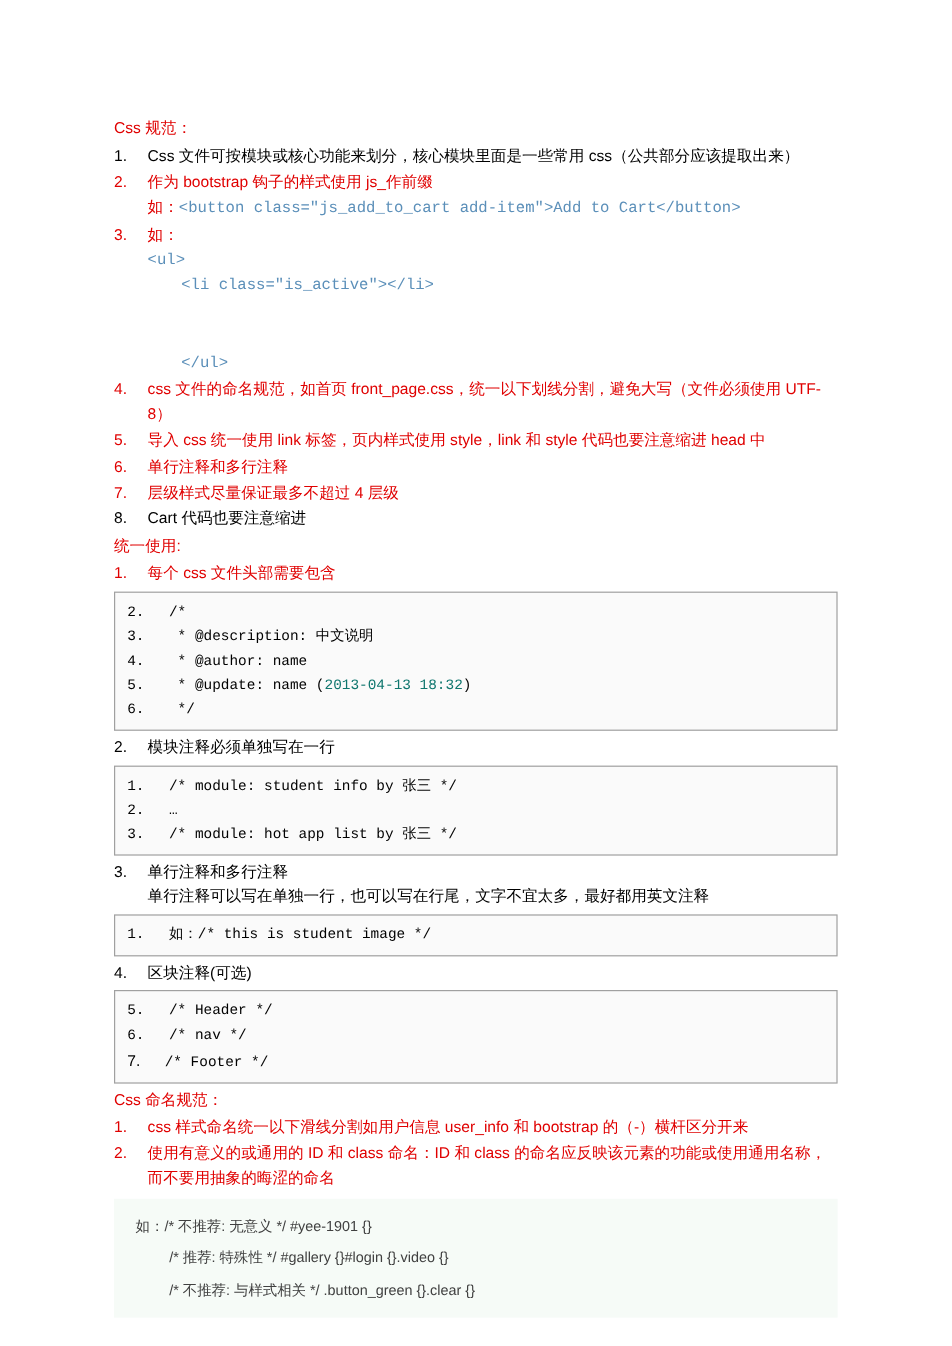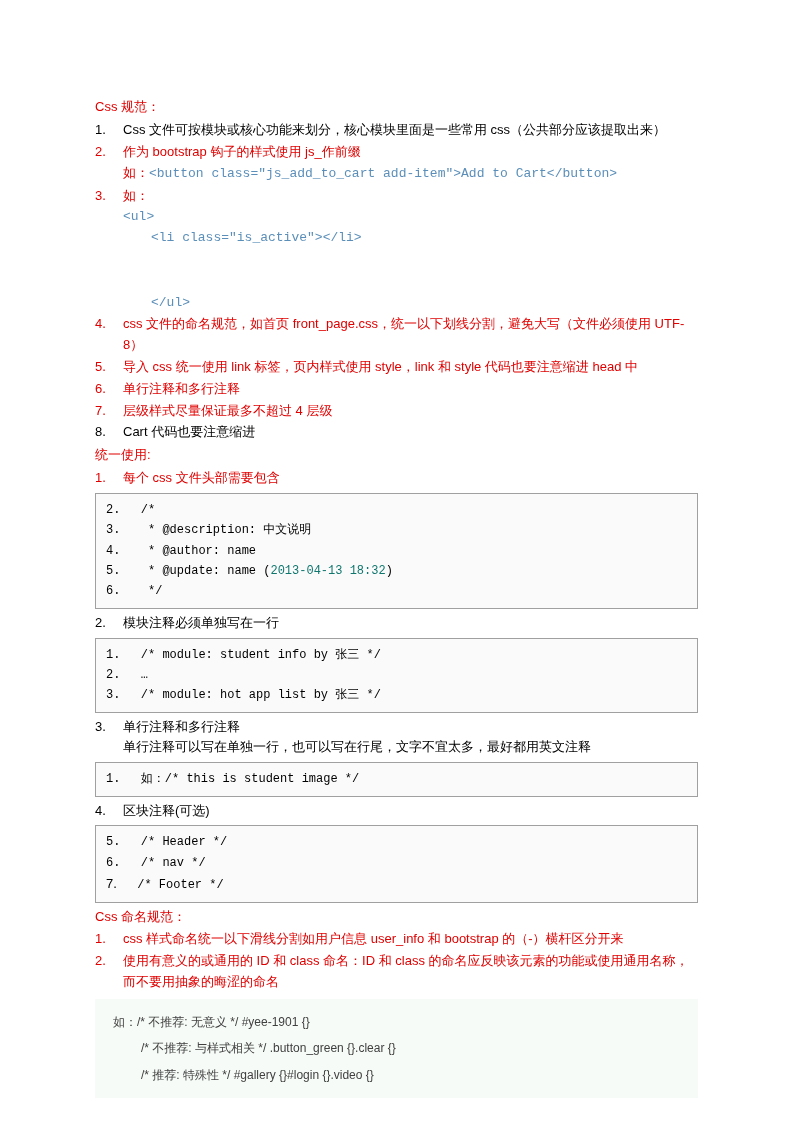--- a/index.html
+++ b/index.html
@@ -126,15 +126,15 @@
 
 <div class="section-title red">Css 命名规范：</div>
 
 <ul class="ol-main" id="naming-list">
     <li class="red"><span class="num">1.</span><span>css 样式命名统一以下滑线分割如用户信息 user_info 和 bootstrap 的（-）横杆区分开来</span></li>
     <li class="red"><span class="num">2.</span><span>使用有意义的或通用的 ID 和 class 命名：ID 和 class 的命名应反映该元素的功能或使用通用名称，而不要用抽象的晦涩的命名</span></li>
   </ul>
 
 <div class="example-block">
   <div>如：/* 不推荐: 无意义 */ #yee-1901 {}</div>
+  <div style="padding-left:28px">/* 推荐: 特殊性 */ #gallery {}#login {}.video {}</div>
   <div style="padding-left:28px">/* 不推荐: 与样式相关 */ .button_green {}.clear {}</div>
-  <div style="padding-left:28px">/* 推荐: 特殊性 */ #gallery {}#login {}.video {}</div>
 </div>
 
 </body></html>

